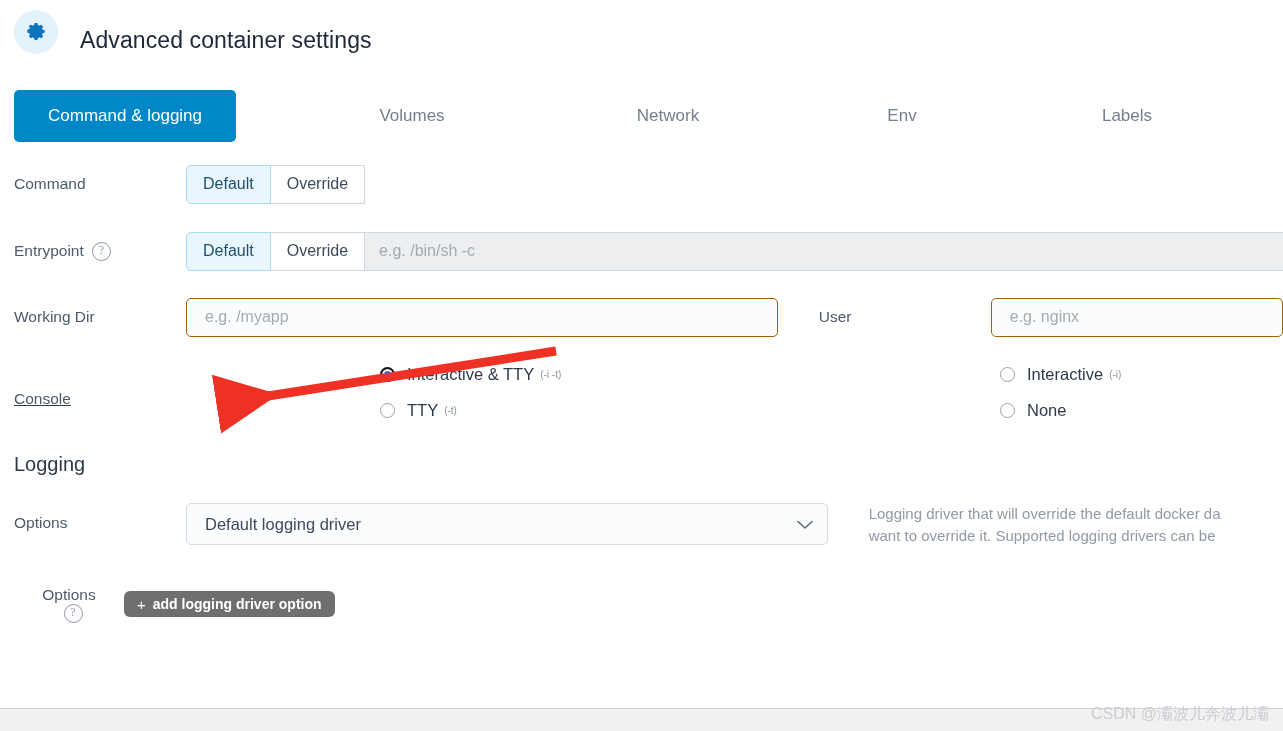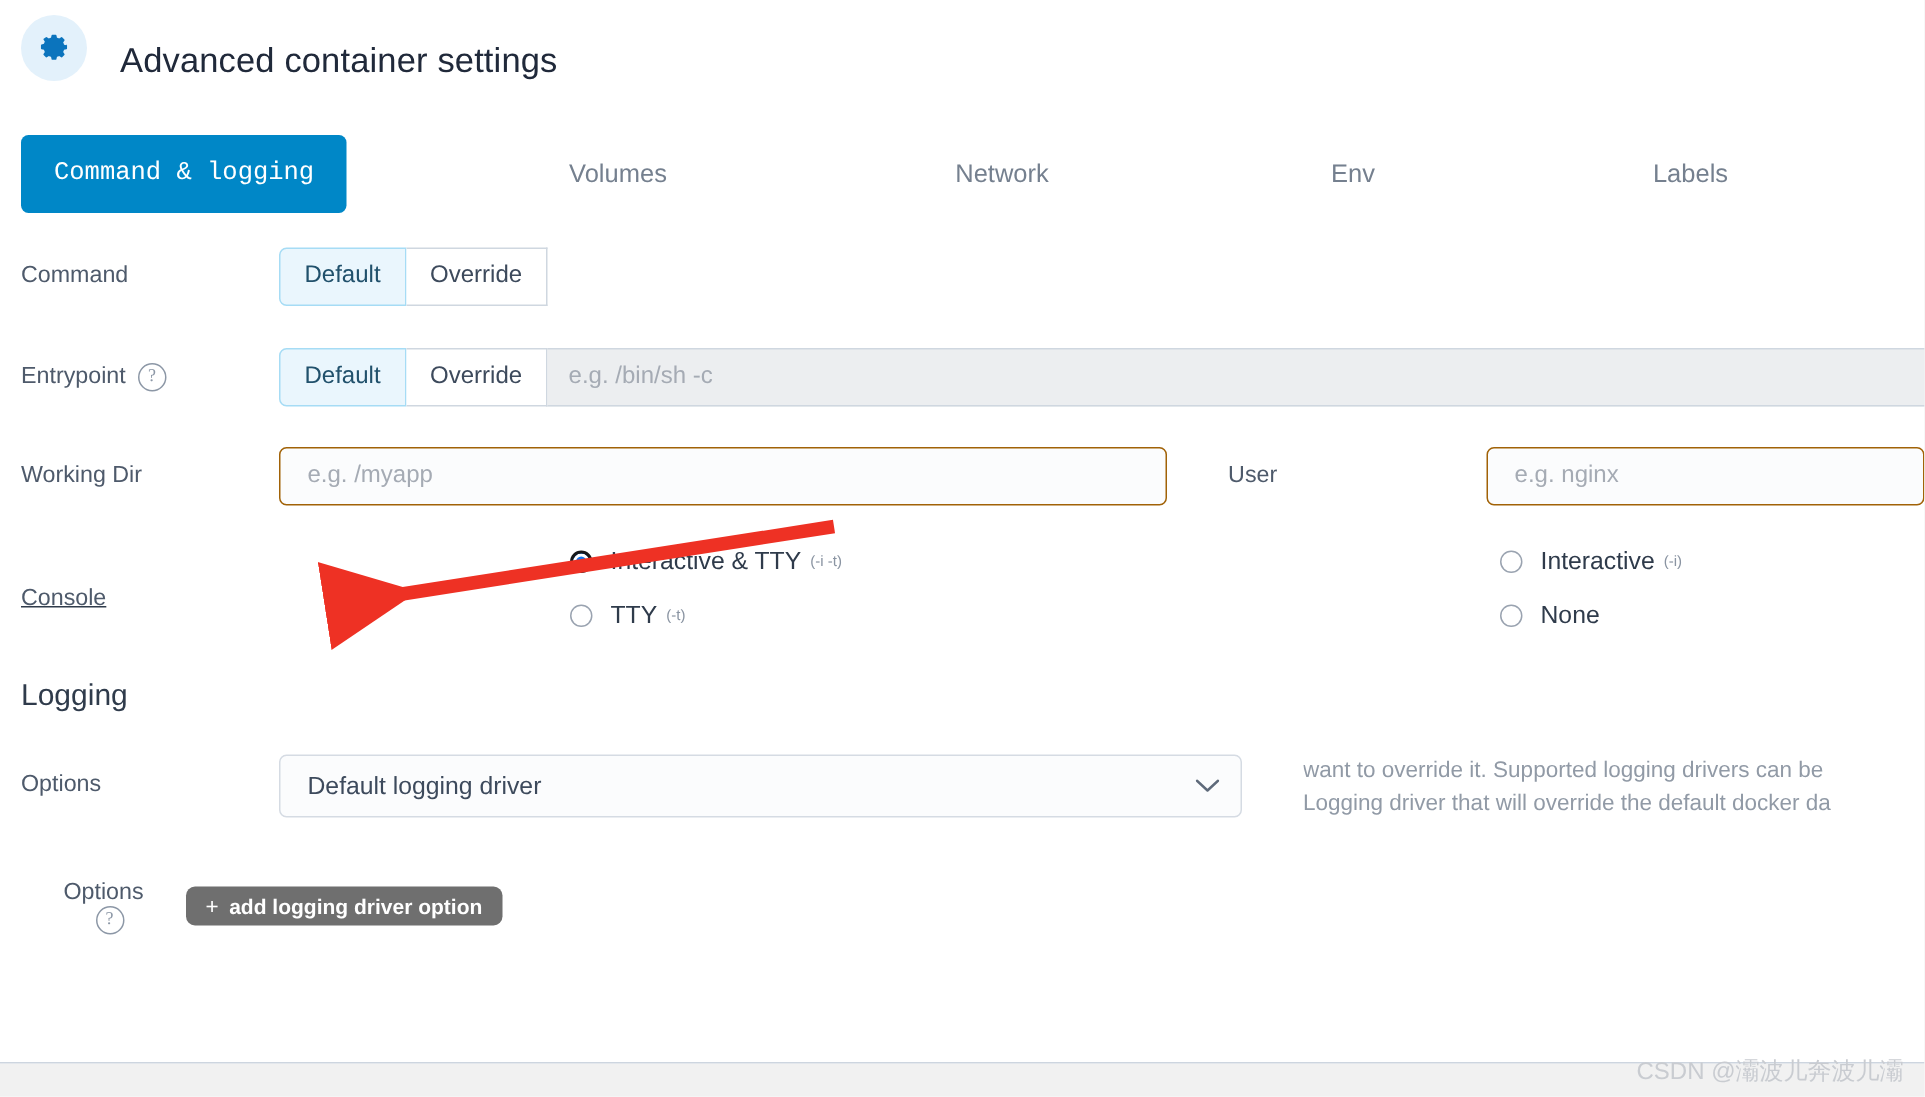--- a/index.html
+++ b/index.html
@@ -68,22 +68,21 @@
     font-size: 17px;
     color: #75808f;
     text-align: center;
     white-space: nowrap;
     box-sizing: border-box;
   }
   .tab.active {
     background: #0087c7;
     color: #ffffff;
     border-radius: 5px;
-    padding: 0 22px;
-    font-family: Liberation Mono, monospace;
+    padding: 0 34px;
   }
 
   
   .form {
     position: relative;
     margin-top: 18px;
   }
   .row {
     display: flex;
     align-items: center;
@@ -373,22 +372,22 @@
       <div class="lbl lbl-col" style="padding-top:11px;">Options</div>
       <div class="select" style="width:650px;gap:16px;">
         <span>Default logging driver</span>
         <span class="chevron">
           <svg width="16" height="10" viewBox="0 0 16 10" aria-hidden="true">
             <path d="M1 1.5 L8 8 L15 1.5" fill="none" stroke="#5e6a7a" stroke-width="1.6" stroke-linecap="round" stroke-linejoin="round"></path>
           </svg>
         </span>
       </div>
       <div style="margin-left:41px; width:420px;">
+        <div class="field-help">Logging driver that will override the default docker da</div>
         <div class="field-help">want to override it. Supported logging drivers can be</div>
-        <div class="field-help">Logging driver that will override the default docker da</div>
       </div>
     </div>
 
     <div class="row" style="height:30px; margin-top:44px;">
       <div class="lbl" style="width:110px;flex-direction:column;">
         <span>Options</span>
         <span class="help-circle">?</span>
       </div>
       <div class="pill-btn">
         <span class="pill-plus">+</span>

